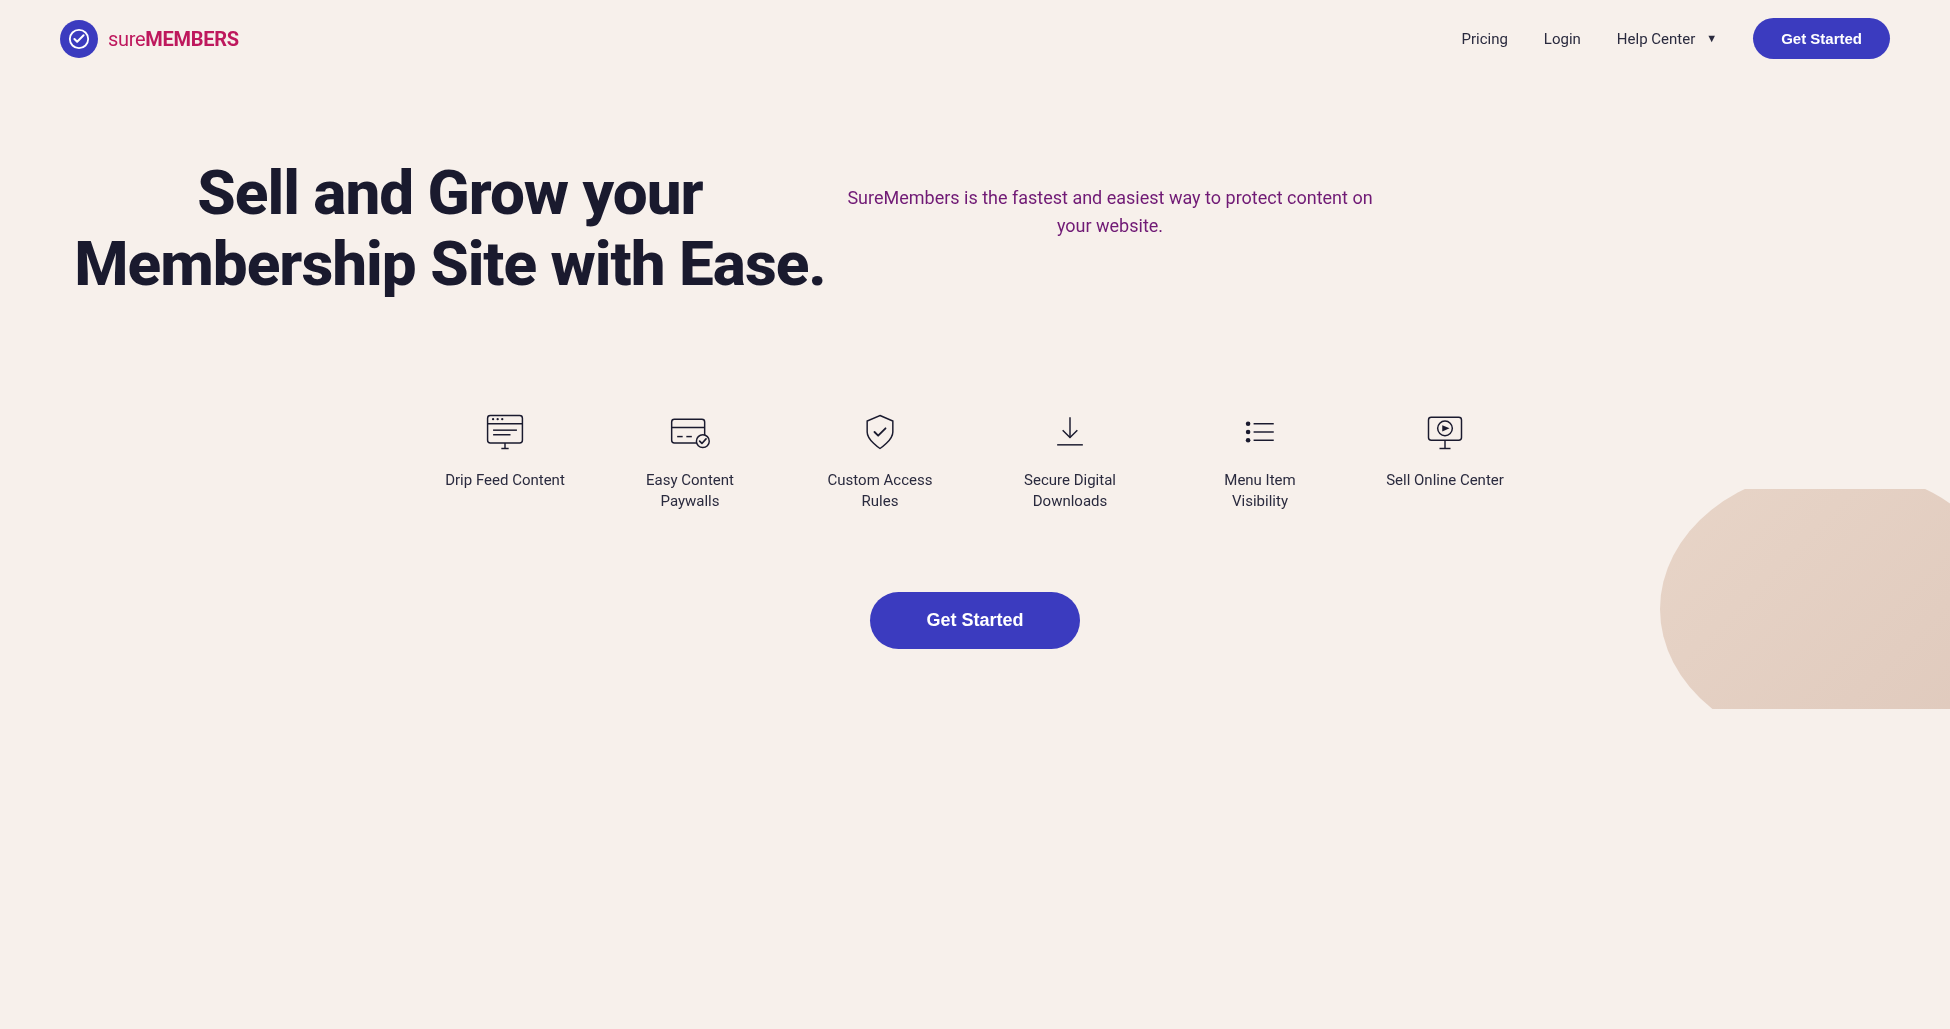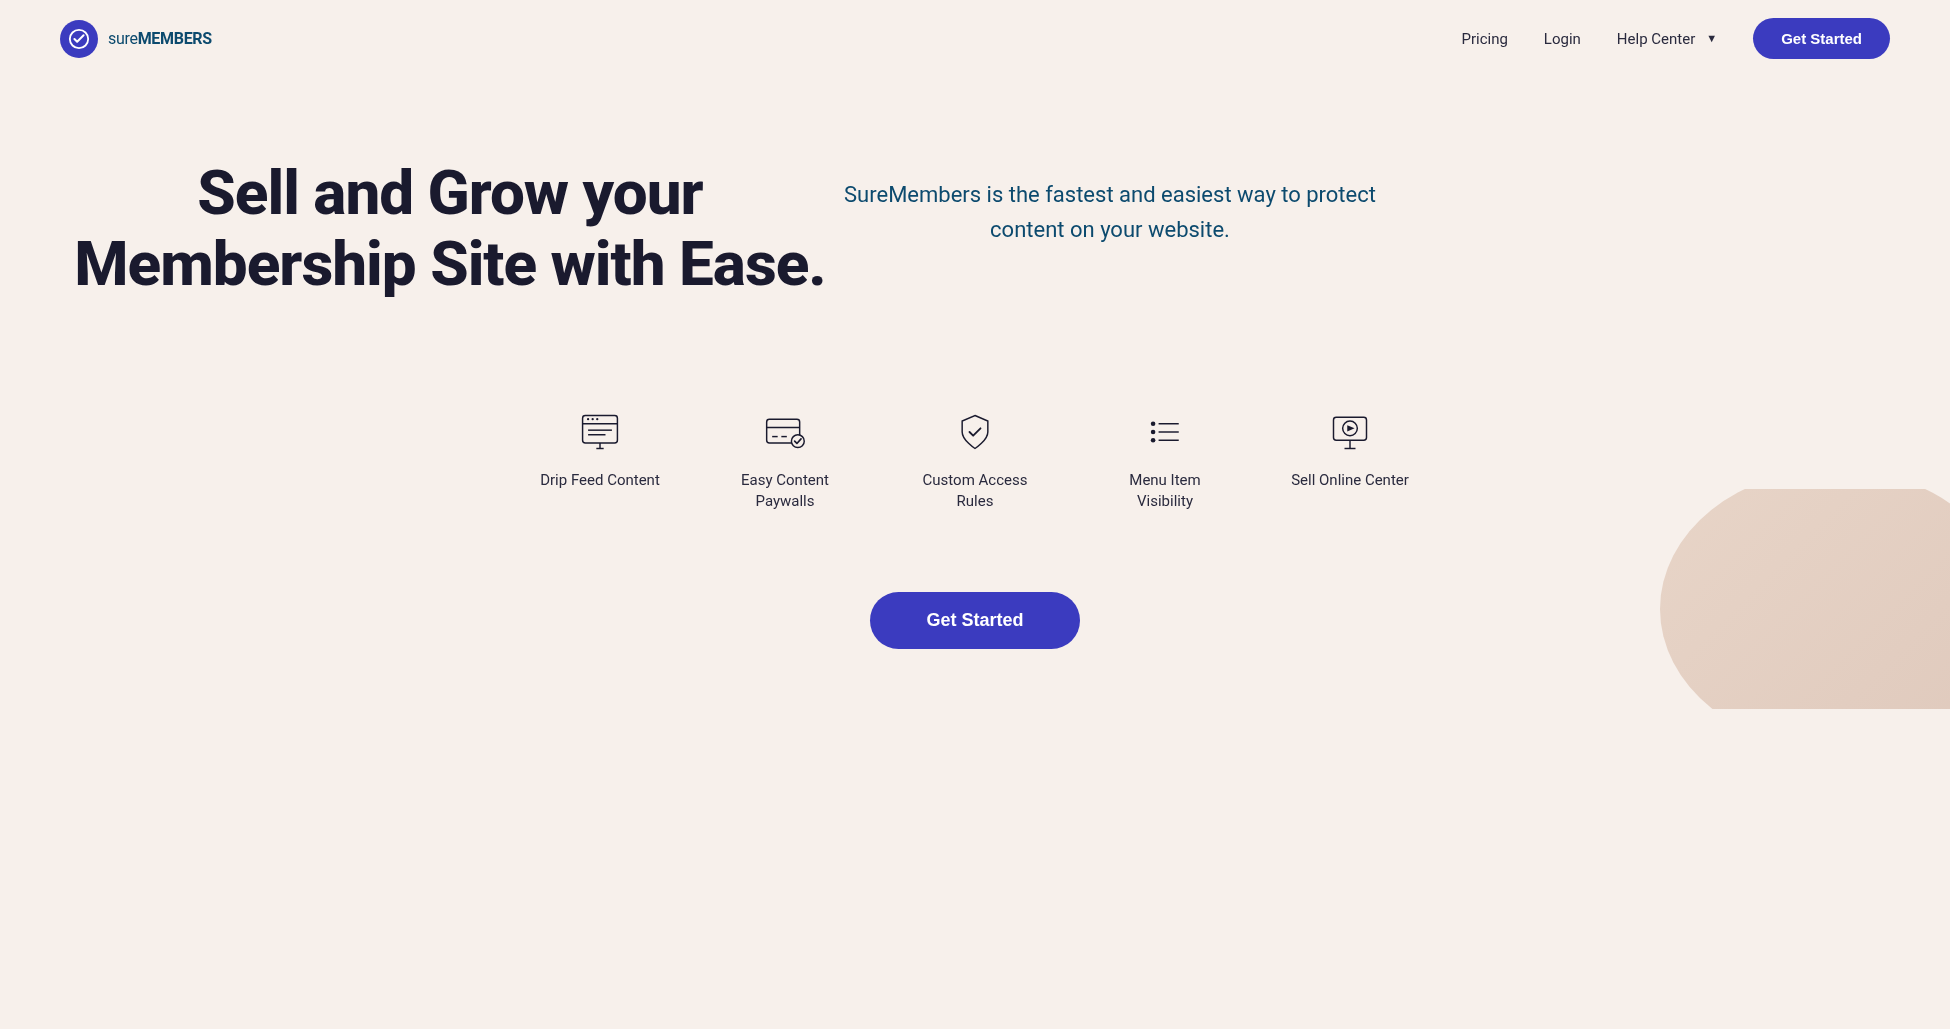--- a/index.html
+++ b/index.html
@@ -41,23 +41,23 @@
       justify-content: center;
       flex-shrink: 0;
     }
 
     .logo-icon svg {
       width: 22px;
       height: 22px;
     }
 
     .logo-text {
-      font-size: 16px;
+      font-size: 20px;
       font-weight: 700;
-      color: #0c4a6e;
+      color: #be185d;
       letter-spacing: -0.3px;
     }
 
     .logo-text span.sure {
       font-weight: 400;
     }
 
     .nav-links {
       display: flex;
       align-items: center;
@@ -110,22 +110,22 @@
       font-size: 62px;
       font-weight: 800;
       color: #1a1a2e;
       line-height: 1.15;
       max-width: 780px;
       margin-bottom: 28px;
       letter-spacing: -1px;
     }
 
     .hero-subtitle {
-      font-size: 22px;
-      color: #0c4a6e;
+      font-size: 18px;
+      color: #701a75;
       max-width: 540px;
       line-height: 1.6;
       margin-bottom: 60px;
       font-weight: 400;
     }
 
     
     .features-row {
       display: flex;
       align-items: flex-start;
@@ -278,20 +278,30 @@
   <div class="feature-item">
     <div class="feature-icon">
       <svg viewBox="0 0 48 48" xmlns="http://www.w3.org/2000/svg">
         <path d="M24 6 L38 12 L38 24 C38 33 24 42 24 42 C24 42 10 33 10 24 L10 12 Z"></path>
         <path d="M18 24 L22 28 L30 20" stroke="#1a1a2e" stroke-width="2" stroke-linecap="round" stroke-linejoin="round" fill="none"></path>
       </svg>
     </div>
     <span class="feature-label">Custom Access Rules</span>
   </div>
 
+  <div class="feature-item">
+    <div class="feature-icon">
+      <svg viewBox="0 0 48 48" xmlns="http://www.w3.org/2000/svg">
+        <line x1="24" y1="8" x2="24" y2="30"></line>
+        <polyline points="16,22 24,30 32,22"></polyline>
+        <line x1="10" y1="38" x2="38" y2="38"></line>
+      </svg>
+    </div>
+    <span class="feature-label">Secure Digital Downloads</span>
+  </div>
 
   <div class="feature-item">
     <div class="feature-icon">
       <svg viewBox="0 0 48 48" xmlns="http://www.w3.org/2000/svg">
         <circle cx="11" cy="15" r="2.5" fill="#1a1a2e" stroke="none"></circle>
         <line x1="17" y1="15" x2="39" y2="15"></line>
         <circle cx="11" cy="24" r="2.5" fill="#1a1a2e" stroke="none"></circle>
         <line x1="17" y1="24" x2="39" y2="24"></line>
         <circle cx="11" cy="33" r="2.5" fill="#1a1a2e" stroke="none"></circle>
         <line x1="17" y1="33" x2="39" y2="33"></line>

